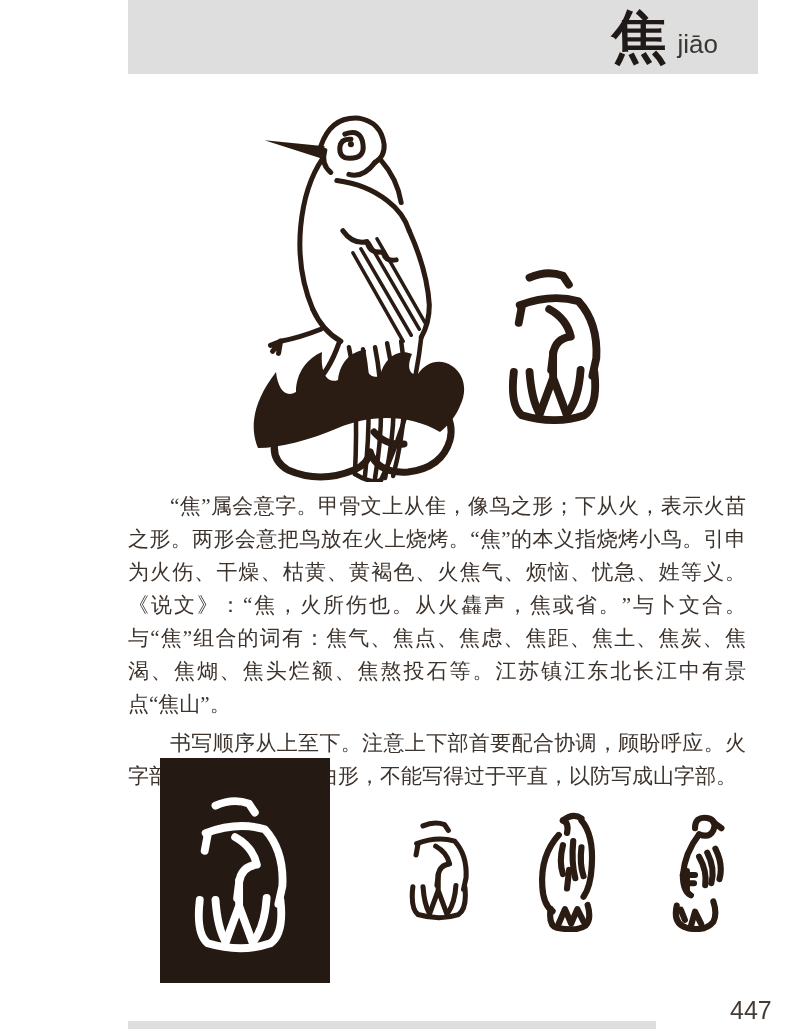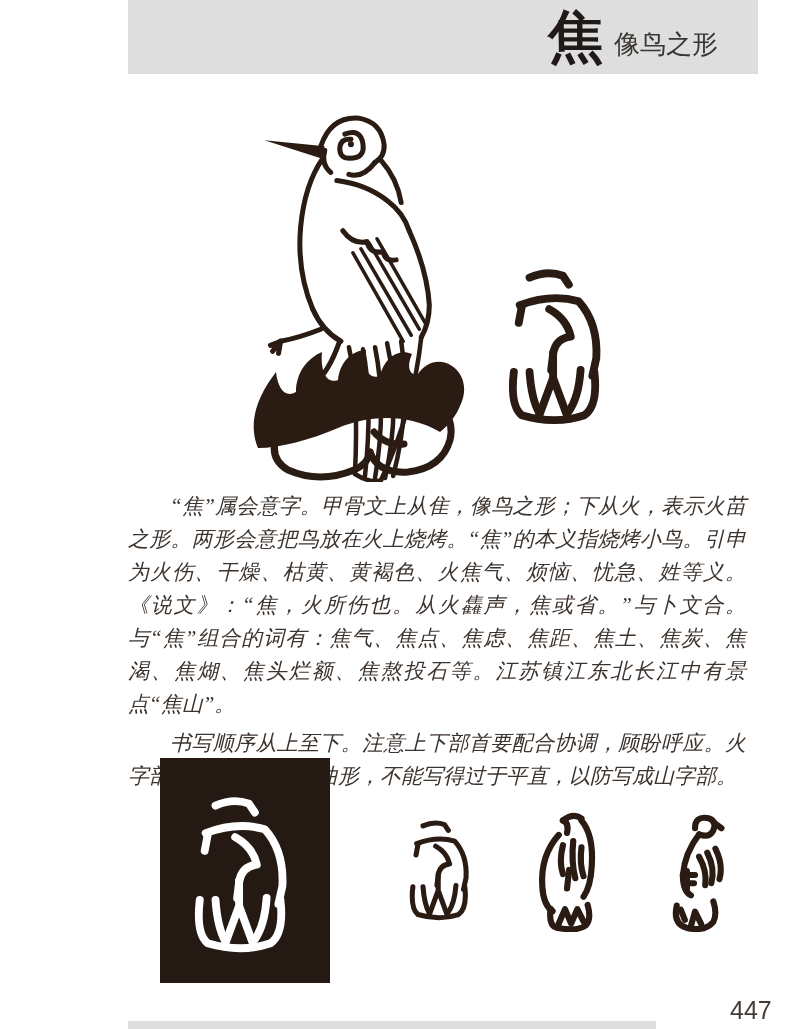--- a/index.html
+++ b/index.html
@@ -35,21 +35,21 @@
   figure{position:absolute;}
   .fig-bird{left:262px;top:90px;width:212px;height:392px;}
   .fig-flame{left:246px;top:328px;width:250px;height:155px;}
   .fig-oracle-main{left:500px;top:262px;width:118px;height:162px;color:var(--ink);}
   .text-block{
     position:absolute;left:128px;top:490px;width:618px;
     color:var(--text);
     font-size:21px;line-height:33px;
     text-align:justify;
   }
-  .text-block p{text-indent:2em;margin-bottom:6px;font-style:italic;}
+  .text-block p{text-indent:2em;margin-bottom:6px;}
   .tile{
     left:160px;top:758px;width:170px;height:225px;
     background:var(--tile-bg);
     display:flex;align-items:center;justify-content:center;
   }
   .tile svg{color:#ffffff;}
   .fig-var1{left:404px;top:814px;width:76px;height:108px;color:var(--ink);}
   .fig-var2{left:532px;top:810px;width:68px;height:122px;color:var(--ink);}
   .fig-var3{left:660px;top:812px;width:66px;height:120px;color:var(--ink);}
   .page-number{
@@ -79,21 +79,21 @@
         <path d="M14,112 Q10,146 22,156 Q56,166 86,156 Q100,146 96,112"></path>
         <path d="M54,92 L54,118 M54,118 L40,156 M54,118 L68,156"></path>
         <path d="M30,112 Q32,140 40,154"></path>
         <path d="M82,110 Q80,138 70,152"></path>
       </g>
     </defs>
   </svg>
 
   <header class="header-bar">
     <span class="hz">焦</span>
-    <span class="py">像鸟之形</span>
+    <span class="py">jiāo</span>
   </header>
 
   <figure class="fig-bird">
     <svg width="212" height="392" viewBox="0 0 210 390" style="color:var(--ink)">
       <path d="M2,50 L62,56 L58,68 Z" fill="currentColor"></path>
       <g class="stroke" stroke-width="5">
         <path d="M58,56 Q68,26 96,28 Q118,32 121,54 Q122,66 112,72"></path>
         <path d="M82,44 q16,-6 18,10 q2,14 -13,14 q-11,0 -10,-11 q1,-9 11,-8"></path>
         <path d="M112,72 Q100,88 86,84"></path>
         <path d="M62,60 Q58,74 68,82"></path>

